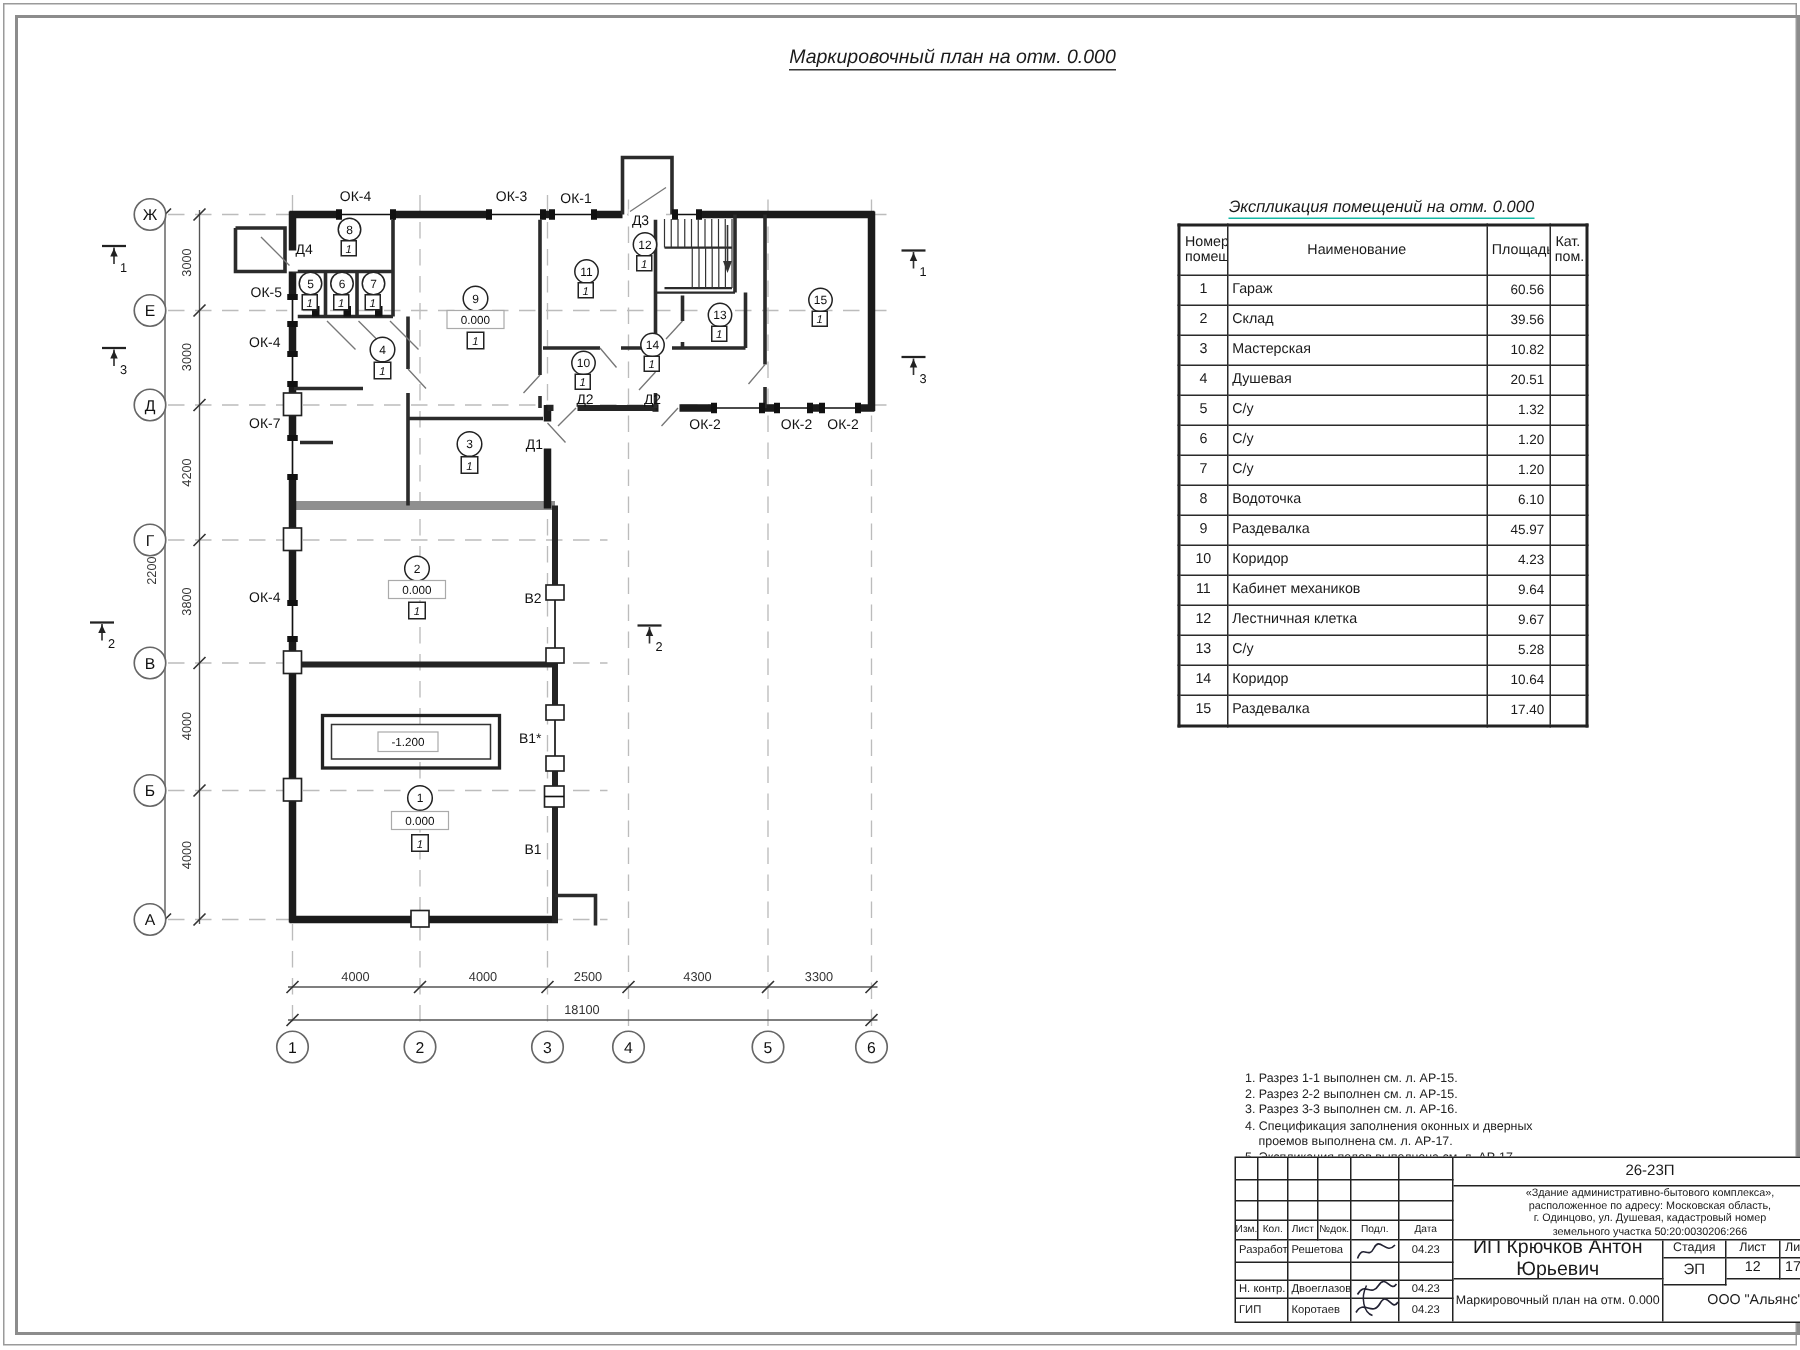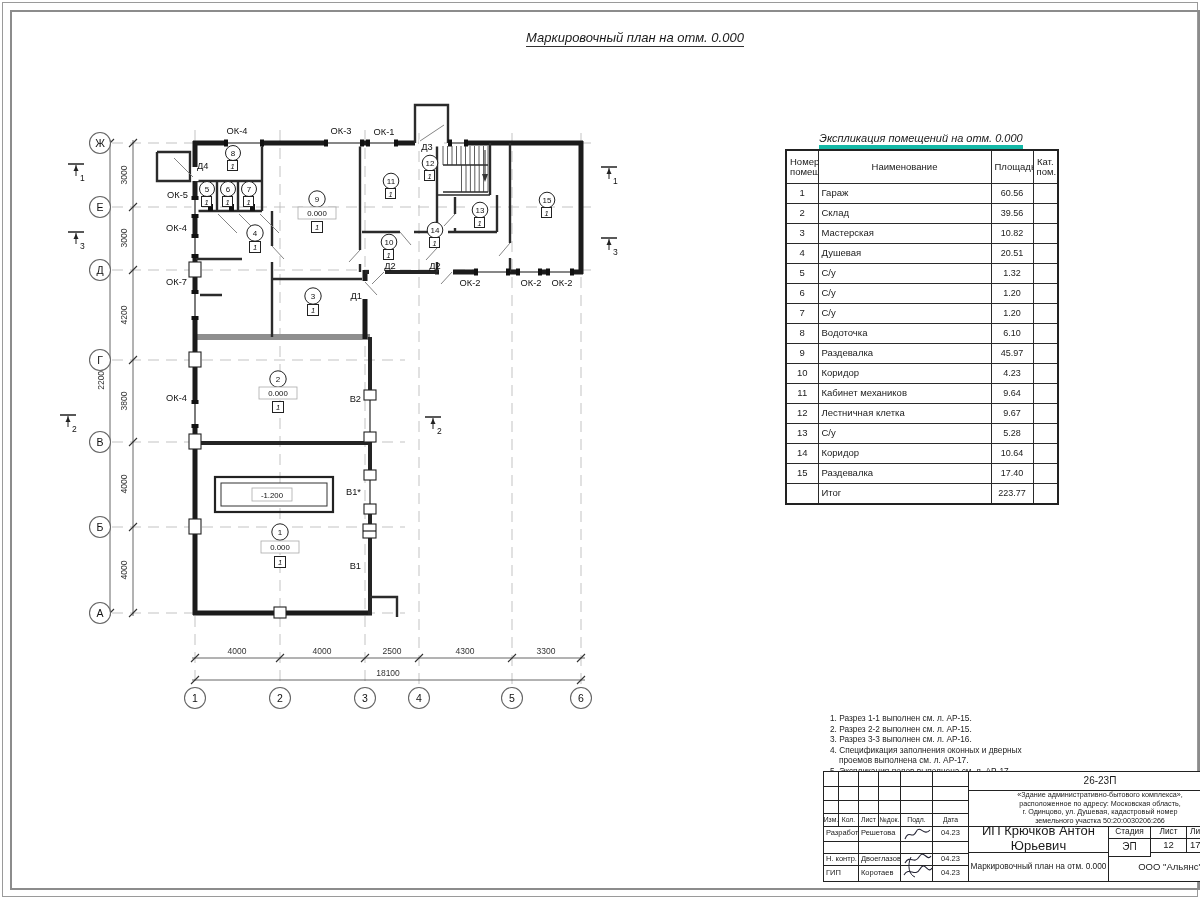--- a/index.html
+++ b/index.html
@@ -5,28 +5,28 @@
   html,body{margin:0;padding:0;background:#e8e8e8}
   .sheet{position:relative;width:1200px;height:900px;background:#fff;overflow:hidden;
          font-family:"Liberation Sans",sans-serif;color:#1a1a1a}
   .frame-outer{position:absolute;left:2px;top:2px;width:1194px;height:893px;border:1px solid #9a9a9a}
   .frame-inner{position:absolute;left:10px;top:10px;width:1186px;height:876px;border:2px solid #8c8c8c}
   .plan-title{position:absolute;left:480px;top:30px;width:310px;text-align:center;
               font-style:italic;font-size:13px}
   .plan-title span{border-bottom:1px solid #333;padding-bottom:1px}
   .sched-title{position:absolute;left:780px;top:132px;width:282px;text-align:center;
                font-style:italic;font-size:11px}
-  .sched-title span{border-bottom:5px solid #14b8a6;padding-bottom:1px}
+  .sched-title span{border-bottom:1px solid #14b8a6;padding-bottom:1px}
   table.sched{position:absolute;left:785px;top:149px;width:272px;border-collapse:collapse;
               table-layout:fixed;font-size:9.5px;background:#fff;border:2px solid #222}
   table.sched th,table.sched td{border:1px solid #2a2a2a;padding:0 3px;height:19px;
               font-weight:normal;overflow:hidden;line-height:1.1}
   table.sched th{height:32px;text-align:center}
   td.c-num{text-align:center}
-  td.c-area{text-align:center;font-size:9px}
+  td.c-area{text-align:right;font-size:9px}
   td.c-name{text-align:left;padding-left:5px}
   .notes{position:absolute;left:830px;top:713px;font-size:8.3px;line-height:10.6px;color:#222}
   .notes .ind{padding-left:9px}
   
   .tb{position:absolute;left:823px;top:771px;width:407px;height:109px;border:1.5px solid #222;
       background:#fff;font-size:7.5px;line-height:1.15}
   .tb .cell{position:absolute;box-sizing:border-box;border-right:1px solid #222;border-bottom:1px solid #222;
             display:flex;align-items:center;justify-content:center;text-align:center;overflow:hidden;background:transparent}
   .tb .l{justify-content:flex-start;padding-left:2px;text-align:left}
   .tb .nb{border-bottom:none}.tb .nr{border-right:none}
@@ -473,26 +473,20 @@
           <td class="c-name">Коридор</td>
           <td class="c-area">10.64</td>
           <td class="c-cat"></td>
         </tr>
         <tr>
           <td class="c-num">15</td>
           <td class="c-name">Раздевалка</td>
           <td class="c-area">17.40</td>
           <td class="c-cat"></td>
         </tr>
-        <tr>
-          <td class="c-num"></td>
-          <td class="c-name">Итог</td>
-          <td class="c-area">223.77</td>
-          <td class="c-cat"></td>
-        </tr>
       </tbody>
   </table>
 
   <div class="notes">
     <div>1. Разрез 1-1 выполнен см. л. АР-15.</div>
     <div>2. Разрез 2-2 выполнен см. л. АР-15.</div>
     <div>3. Разрез 3-3 выполнен см. л. АР-16.</div>
     <div>4. Спецификация заполнения оконных и дверных</div>
     <div class="ind">проемов выполнена см. л. АР-17.</div>
     <div>5. Экспликация полов выполнена см. л. АР-17.</div>

